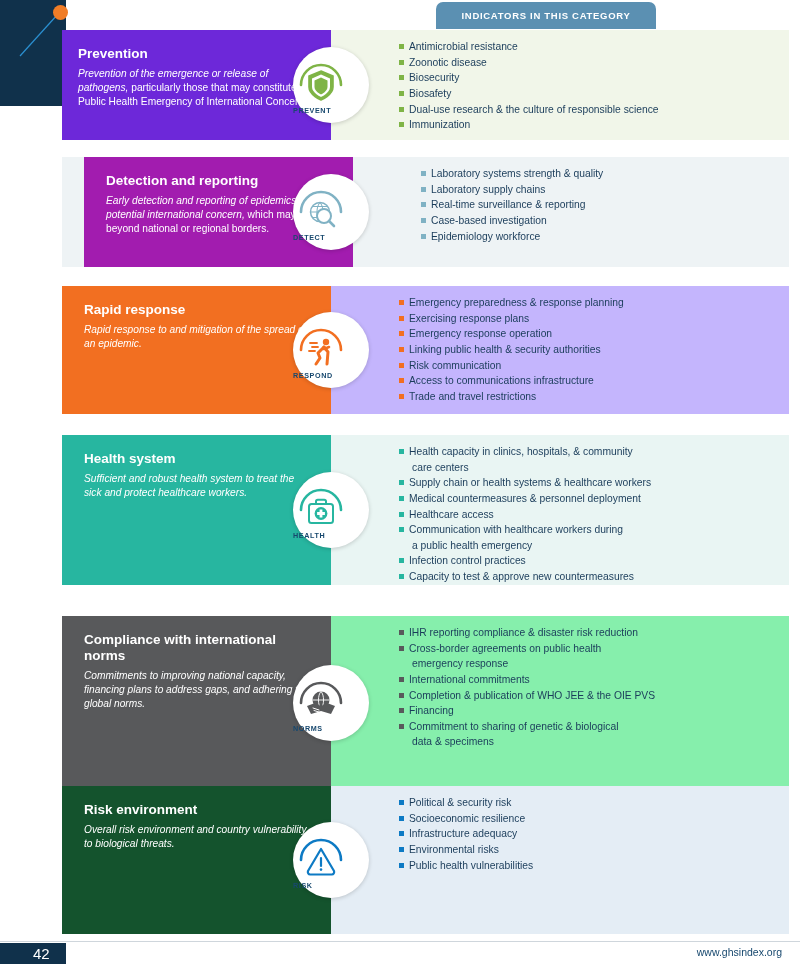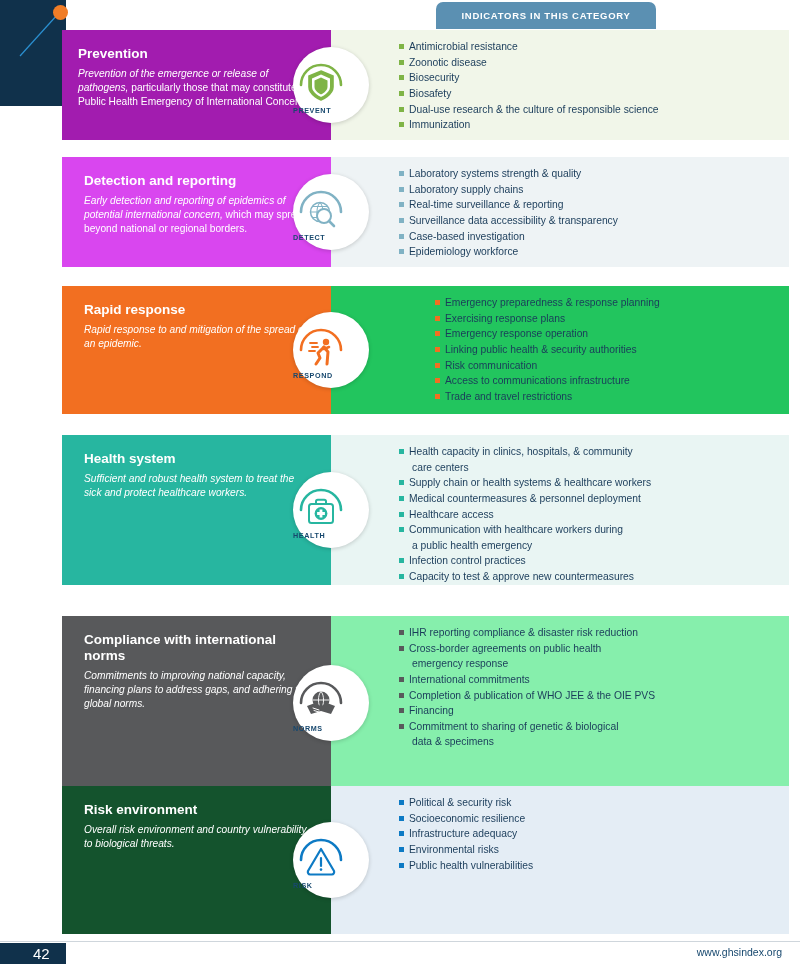--- a/index.html
+++ b/index.html
@@ -112,21 +112,21 @@
 <div class="corner-block"></div>
 <svg class="corner-line" viewBox="0 0 80 120">
   <line x1="20" y1="56" x2="58" y2="14" stroke="#2a8fd0" stroke-width="1.2"></line>
 </svg>
 <div class="corner-dot"></div>
 
 <div class="header-tab">INDICATORS IN THIS CATEGORY</div>
 
 <div id="sections-root">
     <div class="section" style="top: 30px; height: 110px; background: rgb(241, 246, 233);">
-      <div class="left-panel" style="background: #a21caf; padding-left: 16px;">
+      <div class="left-panel" style="background: #6d28d9; padding-left: 16px;">
         <div class="cat-title">Prevention</div>
         <p class="cat-desc"><i>Prevention of the emergence or release of pathogens,</i> particularly those that may constitute a Public Health Emergency of International Concern.</p>
       </div>
       <div class="right-panel">
         <ul class="ind-list" style="--bullet: #7fb446;">
           <li>Antimicrobial resistance</li>
           <li>Zoonotic disease</li>
           <li>Biosecurity</li>
           <li>Biosafety</li>
           <li>Dual-use research &amp; the culture of responsible science</li>
@@ -139,48 +139,47 @@
             <path d="M8 30 A20 20 0 0 1 48 30" fill="none" stroke="#7fb446" stroke-width="2.6" stroke-linecap="round"></path>
             <path d="M28 16 L40 21 L40 32 C40 40 28 45 28 45 C28 45 16 40 16 32 L16 21 Z" fill="#7fb446" stroke="#7fb446" stroke-width="1.6"></path>
             <path d="M28 19.5 L37 23.5 L37 32 C37 38 28 42 28 42 C28 42 19 38 19 32 L19 23.5 Z" fill="#ffffff" stroke="none"></path>
             <path d="M28 22.5 L34.5 25.5 L34.5 32 C34.5 36.5 28 39.5 28 39.5 C28 39.5 21.5 36.5 21.5 32 L21.5 25.5 Z" fill="#7fb446"></path>
           </svg>
         </div>
         <div class="mlabel">PREVENT</div>
       </div>
     </div>
     <div class="section" style="top: 157px; height: 110px; background: rgb(238, 243, 245);">
-      <div class="left-panel" style="background: #d946ef;">
+      <div class="left-panel" style="background: #a21caf; margin-left: 22px;">
         <div class="cat-title">Detection and reporting</div>
         <p class="cat-desc"><i>Early detection and reporting of epidemics of potential international concern,</i> which may spread beyond national or regional borders.</p>
       </div>
       <div class="right-panel">
         <ul class="ind-list" style="--bullet: #80b2c4;">
           <li>Laboratory systems strength &amp; quality</li>
           <li>Laboratory supply chains</li>
           <li>Real-time surveillance &amp; reporting</li>
-          <li>Surveillance data accessibility &amp; transparency</li>
           <li>Case-based investigation</li>
           <li>Epidemiology workforce</li>
         </ul>
       </div>
       <div class="medallion" style="left: 231px; top: 17px;">
         <div>
           <svg width="56" height="50" viewBox="0 0 56 50">
             <path d="M8 30 A20 20 0 0 1 48 30" fill="none" stroke="#80b2c4" stroke-width="2.6" stroke-linecap="round"></path>
             <circle cx="27" cy="30" r="9.5" fill="none" stroke="#80b2c4" stroke-width="1.5"></circle>
             <path d="M17.5 30 H36.5 M27 20.5 C23 25 23 35 27 39.5 M27 20.5 C31 25 31 35 27 39.5 M19 24.5 H35 M19 35.5 H35" fill="none" stroke="#80b2c4" stroke-width="1.1"></path>
             <circle cx="31" cy="34" r="7" fill="#ffffff" stroke="#80b2c4" stroke-width="2"></circle>
             <line x1="36" y1="39" x2="41" y2="44" stroke="#80b2c4" stroke-width="2.6" stroke-linecap="round"></line>
           </svg>
         </div>
         <div class="mlabel">DETECT</div>
       </div>
     </div>
-    <div class="section" style="top: 286px; height: 128px; background: #22c55e; gap: 36px;">
+    <div class="section" style="top: 286px; height: 128px; background: #c4b5fd;">
       <div class="left-panel" style="background: rgb(242, 111, 33);">
         <div class="cat-title">Rapid response</div>
         <p class="cat-desc"><i>Rapid response to and mitigation of the spread of an epidemic.</i></p>
       </div>
       <div class="right-panel">
         <ul class="ind-list" style="--bullet: #f26f21;">
           <li>Emergency preparedness &amp; response planning</li>
           <li>Exercising response plans</li>
           <li>Emergency response operation</li>
           <li>Linking public health &amp; security authorities</li>

